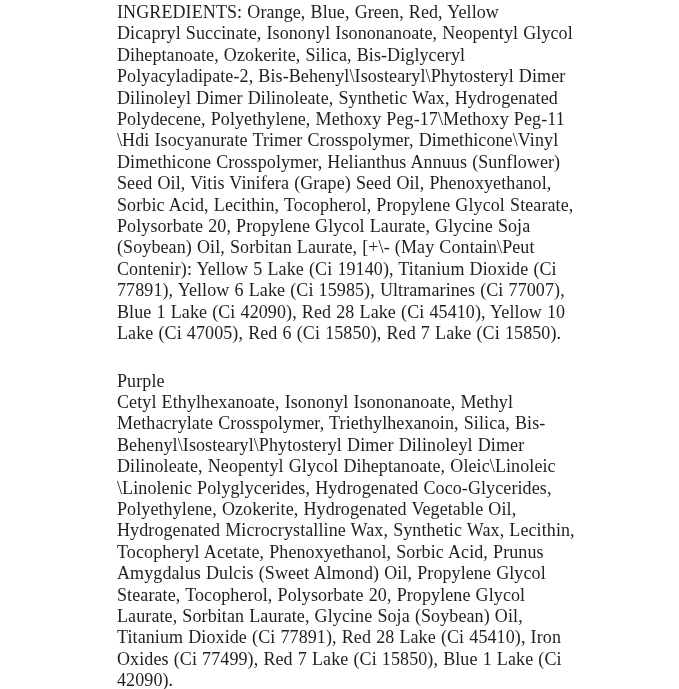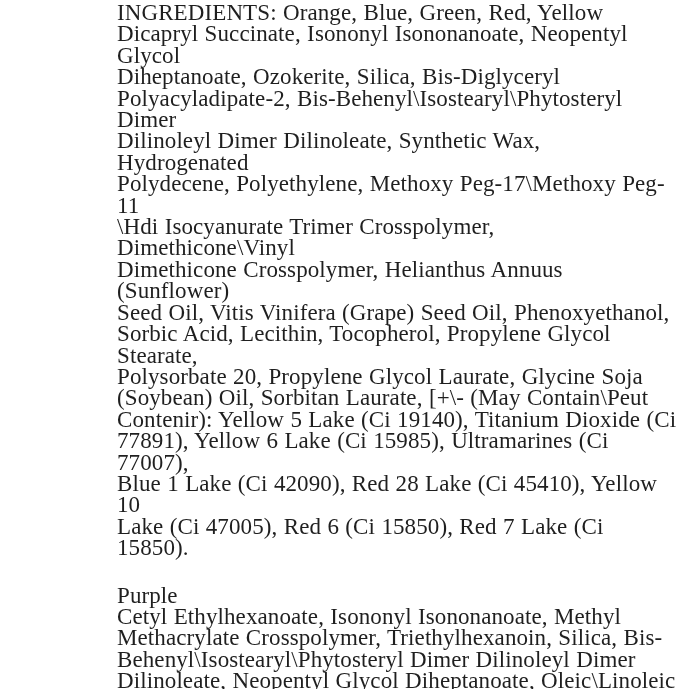--- a/index.html
+++ b/index.html
@@ -13,21 +13,21 @@
     overflow: hidden;
     font-family: "Liberation Serif", "DejaVu Serif", serif;
     color: #1f1f1f;
   }
   .page {
     box-sizing: border-box;
     padding: 2px 0 0 117px;
     width: 679px;
   }
   .para {
-    font-size: 23px;
+    font-size: 18px;
     line-height: 21.4px;
     white-space: pre-line;
     letter-spacing: 0.1px;
     width: 560px;
     word-spacing: 0.5px;
   }
   .para + .para {
     margin-top: 26px;
   }
 </style>

